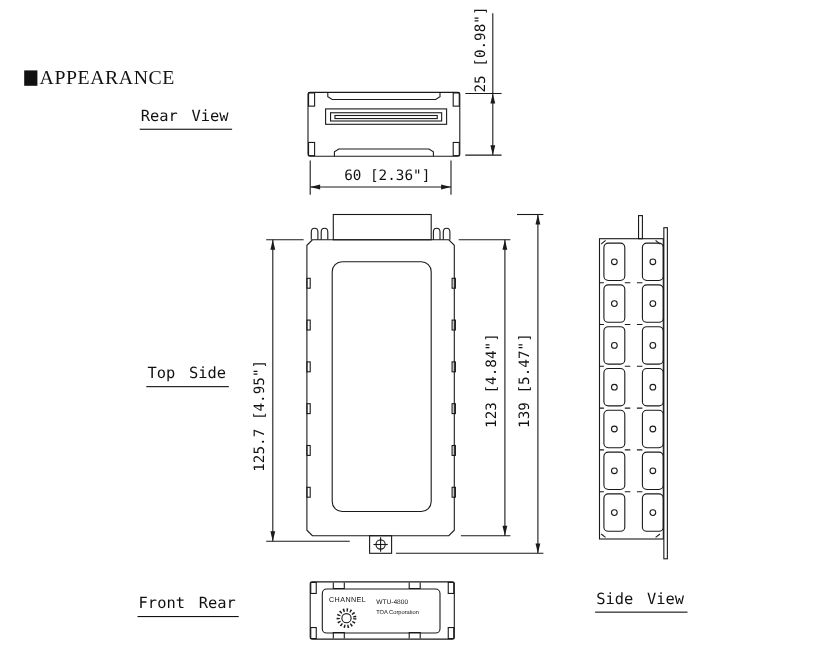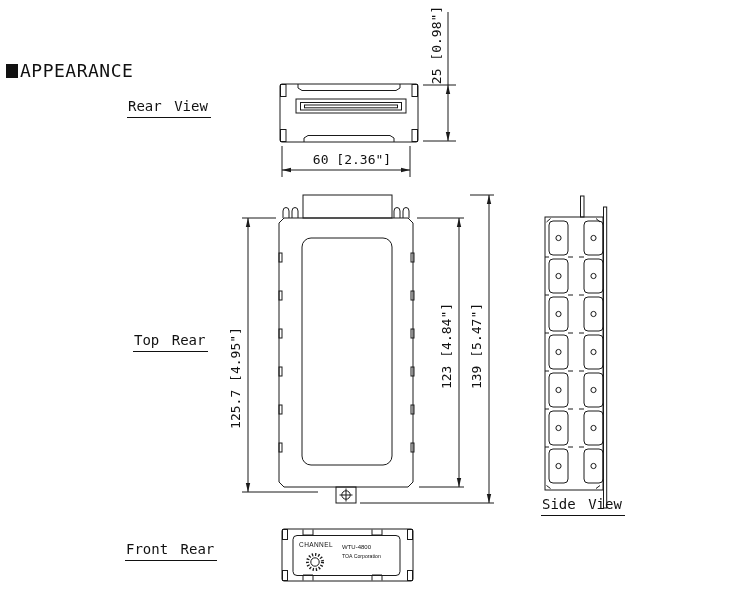--- a/index.html
+++ b/index.html
@@ -1,23 +1,23 @@
 <!DOCTYPE html>
 <html><head>
 <meta charset="utf-8">
 <style>
   html,body { margin:0; padding:0; background:#ffffff; }
   .canvas {
     position:relative; width:742px; height:590px; background:#ffffff;
     font-family:"DejaVu Sans Mono", monospace; color:#111; overflow:hidden;
   }
   .section-title {
-    position:absolute; left:6px; top:60px;
+    position:absolute; left:22px; top:60px;
     display:flex; align-items:center; gap:1px;
-    font-size:18px; letter-spacing:0.5px; white-space:nowrap;
+    font-size:18px; letter-spacing:0.5px; white-space:nowrap;font-family:Liberation Serif, serif;
   }
   .title-marker { width:12px; height:14px; background:#111; margin-right:1px; }
   .view-label {
     position:absolute; display:inline-block;
     font-size:14px; word-spacing:4px; white-space:nowrap;
     border-bottom:1.5px solid #111; padding:0 3px 3px 1px;
   }
   svg.drawing { position:absolute; left:0; top:0; }
   .ln   { fill:none; stroke:#1a1a1a; stroke-width:1; }
   .arrow{ fill:#1a1a1a; stroke:none; }
@@ -29,23 +29,23 @@
 <body>
 
 <div class="canvas">
 
   <div class="section-title">
     <span class="title-marker"></span>
     <span>APPEARANCE</span>
   </div>
 
   <div class="view-label" style="left:127px; top:98px;">Rear View</div>
-  <div class="view-label" style="left:133px; top:332px;">Top Rear</div>
+  <div class="view-label" style="left:133px; top:332px;">Top Side</div>
   <div class="view-label" style="left:125px; top:541px;">Front Rear</div>
-  <div class="view-label" style="left:541px; top:496px;text-align:right;">Side View</div>
+  <div class="view-label" style="left:541px; top:537px;text-align:right;">Side View</div>
 
   <svg class="drawing" width="742" height="590" viewBox="0 0 742 590">
 
     <g>
       <rect x="280" y="84" width="138" height="58" rx="2" class="ln"></rect>
       <rect x="280.5" y="84.5" width="5.5" height="12" class="ln"></rect>
       <rect x="280.5" y="129.5" width="5.5" height="12" class="ln"></rect>
       <rect x="412" y="84.5" width="5.5" height="12" class="ln"></rect>
       <rect x="412" y="129.5" width="5.5" height="12" class="ln"></rect>
       <path d="M298,84 L298,88 L302,90.5 L396,90.5 L400,88 L400,84" class="ln"></path>

